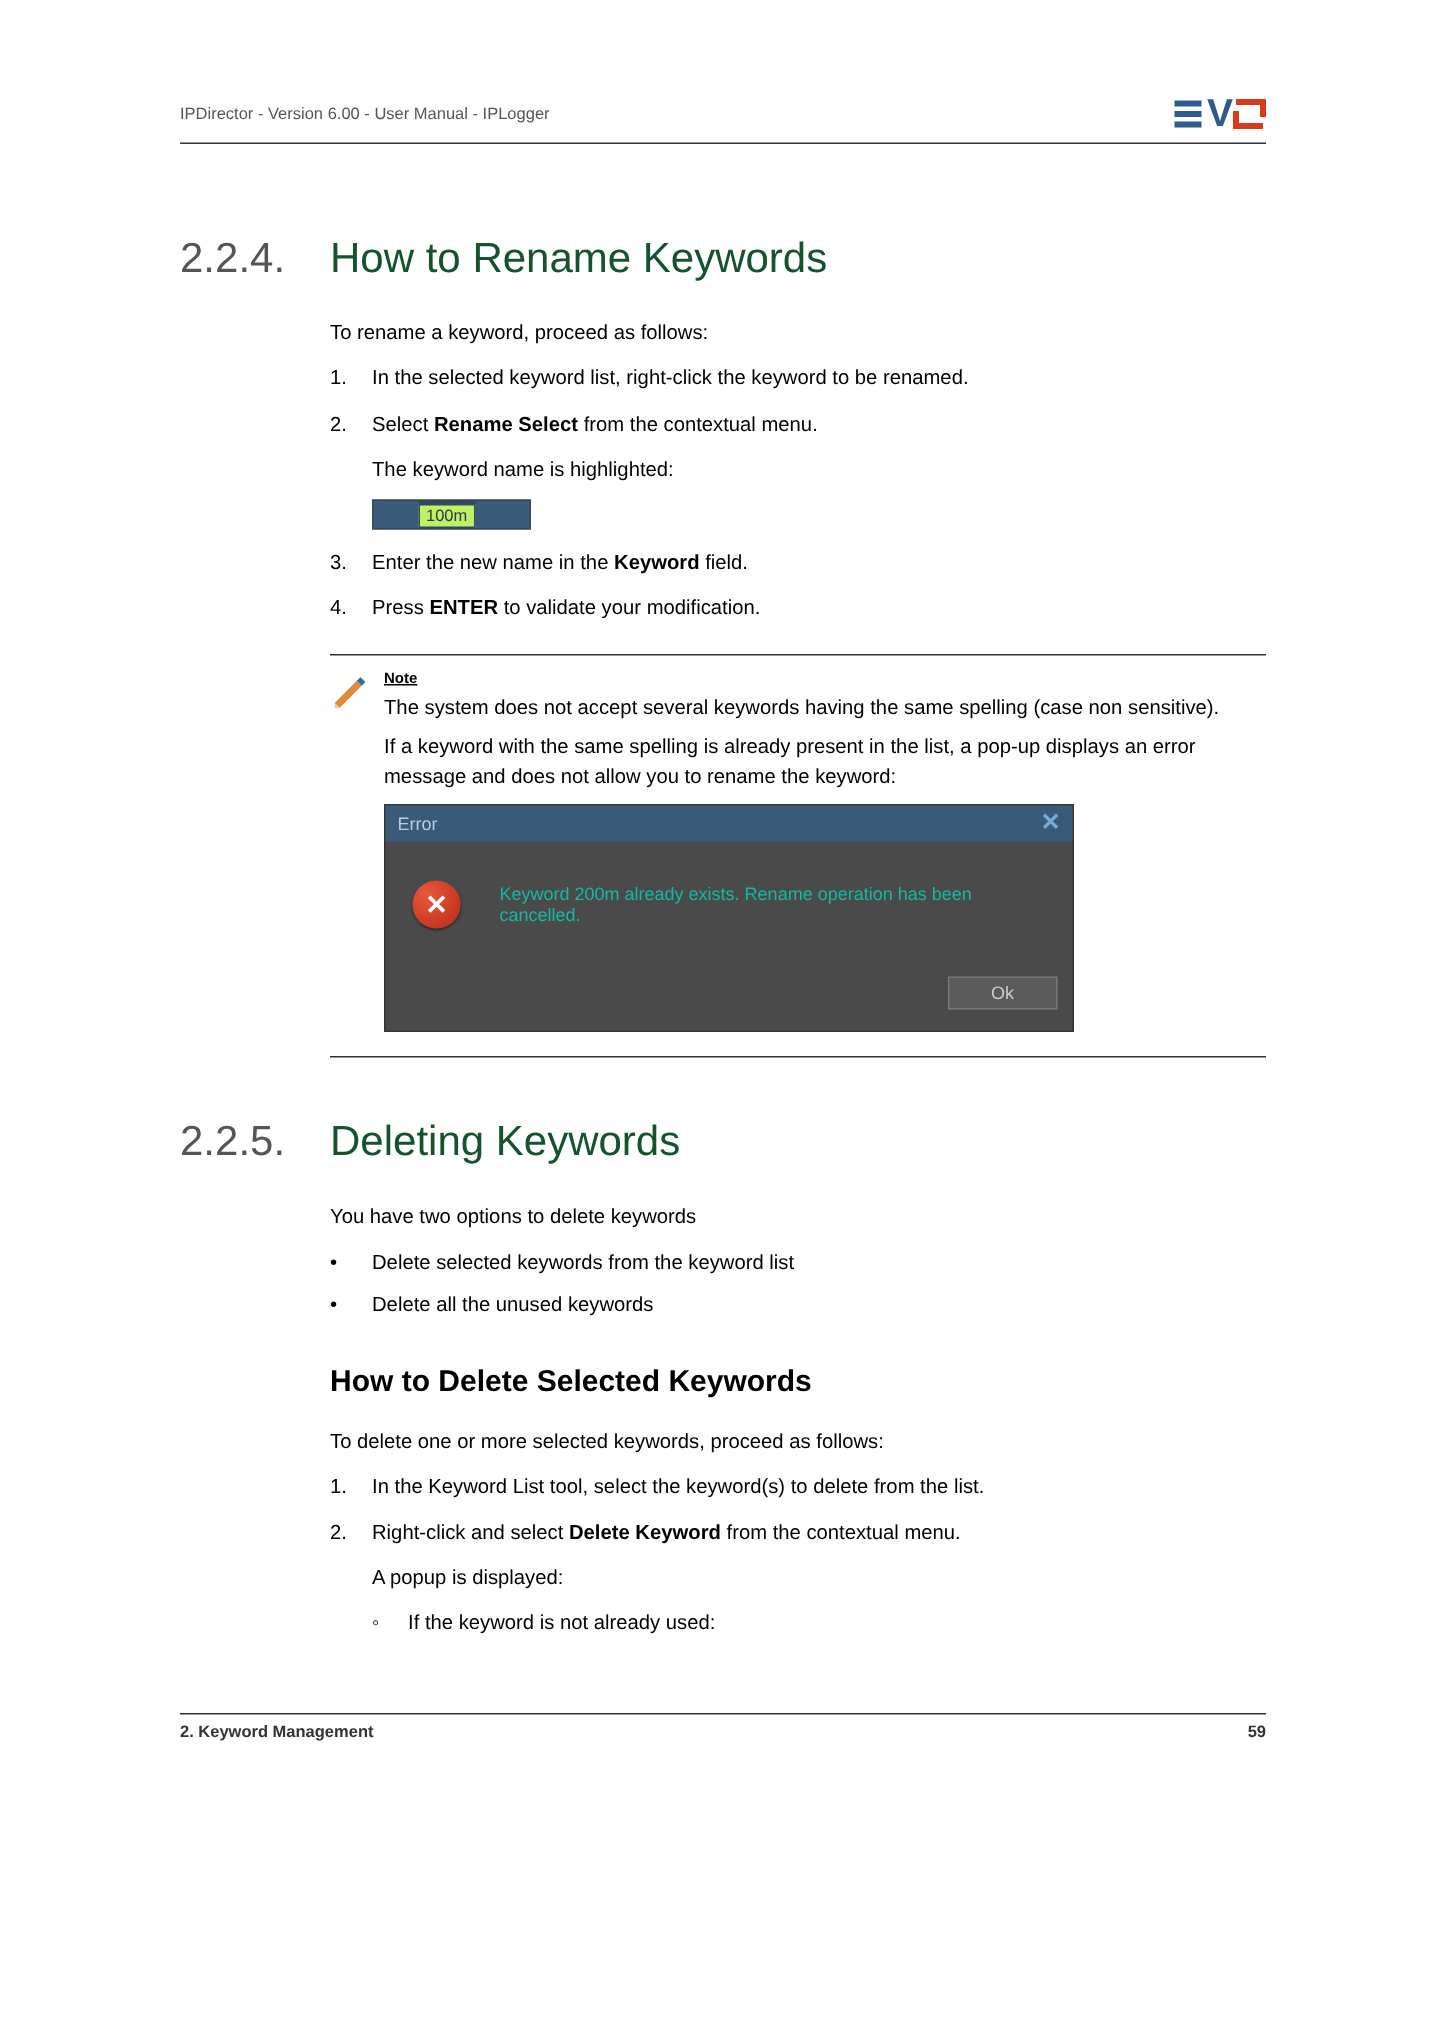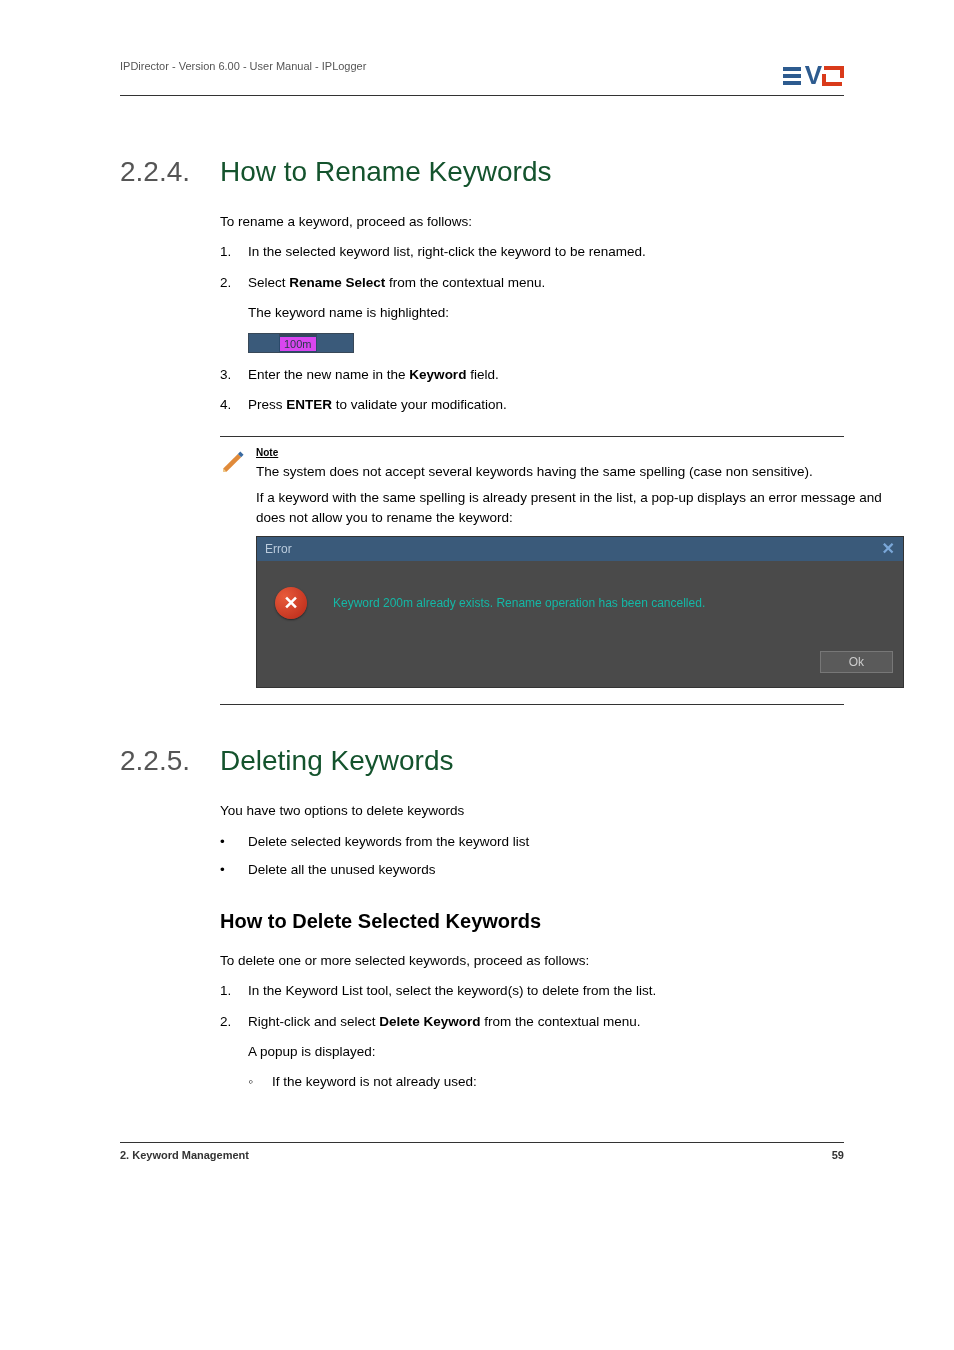--- a/index.html
+++ b/index.html
@@ -1,18 +1,18 @@
 <!DOCTYPE html>
 <html><head>
 <meta charset="utf-8">
 <style>
 * { margin: 0; padding: 0; box-sizing: border-box; }
 body { font-family: Arial, Helvetica, sans-serif; background: #fff; color: #000; width: 954px; }
 .page { padding: 60px 110px 40px 120px; }
-.header { display: flex; justify-content: space-between; align-items: flex-start; border-bottom: 1px solid #333; padding-bottom: 4px; margin-bottom: 60px; }
+.header { display: flex; justify-content: space-between; align-items: center; border-bottom: 1px solid #333; padding-bottom: 4px; margin-bottom: 60px; }
 .header-text { font-size: 11px; color: #555; }
 .logo { display: flex; align-items: center; gap: 2px; }
 .logo-bars { display: flex; flex-direction: column; gap: 3px; margin-right: 2px; }
 .logo-bar { width: 18px; height: 4px; background: #2d5b8f; }
 .logo-v { font-size: 26px; font-weight: bold; color: #2d5b8f; letter-spacing: -2px; }
 .logo-s { width: 22px; height: 24px; position: relative; }
 .logo-s::before { content: ''; position: absolute; top: 2px; left: 2px; width: 16px; height: 8px; border-top: 4px solid #d93a1a; border-right: 4px solid #d93a1a; }
 .logo-s::after { content: ''; position: absolute; bottom: 2px; right: 2px; width: 16px; height: 8px; border-bottom: 4px solid #d93a1a; border-left: 4px solid #d93a1a; }
 .section-row { display: flex; align-items: baseline; margin-bottom: 24px; }
 .section-num { font-size: 28px; color: #555; width: 100px; flex-shrink: 0; }
@@ -23,29 +23,29 @@
 .ol-num { width: 28px; flex-shrink: 0; }
 .ol-text { flex: 1; }
 .sub-para { font-size: 13.5px; line-height: 1.5; margin-left: 28px; margin-bottom: 10px; }
 .sub-item { display: flex; font-size: 13.5px; line-height: 1.5; margin-left: 28px; margin-bottom: 10px; }
 .sub-mark { width: 24px; flex-shrink: 0; }
 .bullet-item { display: flex; font-size: 13.5px; line-height: 1.5; margin-bottom: 8px; }
 .bullet-mark { width: 28px; flex-shrink: 0; }
 .kw-highlight { display: inline-block; margin-left: 28px; margin-bottom: 12px; border: 1px solid #384858; background: #384858; }
 .kw-cell { display: inline-block; padding: 0 2px; }
 .kw-cell-1 { width: 30px; background: #3a5a7a; }
-.kw-cell-2 { background: #d946ef; color: #2a3a4a; font-size: 11px; padding: 1px 4px; border: 1px solid #2a4a6a; font-family: Tahoma, Arial, sans-serif; }
+.kw-cell-2 { background: #bef264; color: #2a3a4a; font-size: 11px; padding: 1px 4px; border: 1px solid #2a4a6a; font-family: Tahoma, Arial, sans-serif; }
 .kw-cell-3 { width: 36px; background: #3a5a7a; }
 .note-block { border-top: 1px solid #333; border-bottom: 1px solid #333; padding: 10px 0 16px 0; margin-top: 20px; margin-bottom: 40px; display: flex; }
 .note-icon { width: 36px; flex-shrink: 0; padding-top: 2px; }
 .pencil-svg { width: 26px; height: 26px; }
 .note-body { flex: 1; }
 .note-title { font-weight: bold; font-size: 10px; margin-bottom: 4px; text-decoration: underline; }
 .note-text { font-size: 13.5px; line-height: 1.5; margin-bottom: 6px; }
-.error-dialog { background: #4a4a4a; border: 1px solid #333; width: 648px; margin-top: 8px; font-family: Tahoma, Arial, sans-serif; }
+.error-dialog { background: #4a4a4a; border: 1px solid #333; width: 460px; margin-top: 8px; font-family: Tahoma, Arial, sans-serif; }
 .error-titlebar { background: #3a5a7a; display: flex; justify-content: space-between; align-items: center; padding: 4px 8px; }
 .error-title { color: #bcd; font-size: 12px; }
 .error-close { color: #7aa7d8; font-size: 16px; font-weight: bold; line-height: 1; }
 .error-content { display: flex; align-items: center; padding: 26px 18px; gap: 26px; }
 .error-x { width: 32px; height: 32px; border-radius: 50%; background: radial-gradient(circle at 30% 30%, #e85a3a, #b82818); display: flex; align-items: center; justify-content: center; color: #fff; font-weight: bold; font-size: 18px; box-shadow: 0 1px 2px rgba(0,0,0,0.5); flex-shrink: 0; }
 .error-msg { color: #14b8a6; font-size: 12px; }
 .error-footer { display: flex; justify-content: flex-end; padding: 6px 10px 14px 10px; }
 .error-ok { background: #5a5a5a; border: 1px solid #777; color: #ccc; font-size: 12px; padding: 3px 28px; }
 .subsection-title { font-size: 20px; font-weight: bold; margin-top: 30px; margin-bottom: 18px; }
 .footer { display: flex; justify-content: space-between; border-top: 1px solid #333; padding-top: 6px; margin-top: 50px; font-size: 11px; color: #333; font-weight: bold; }

